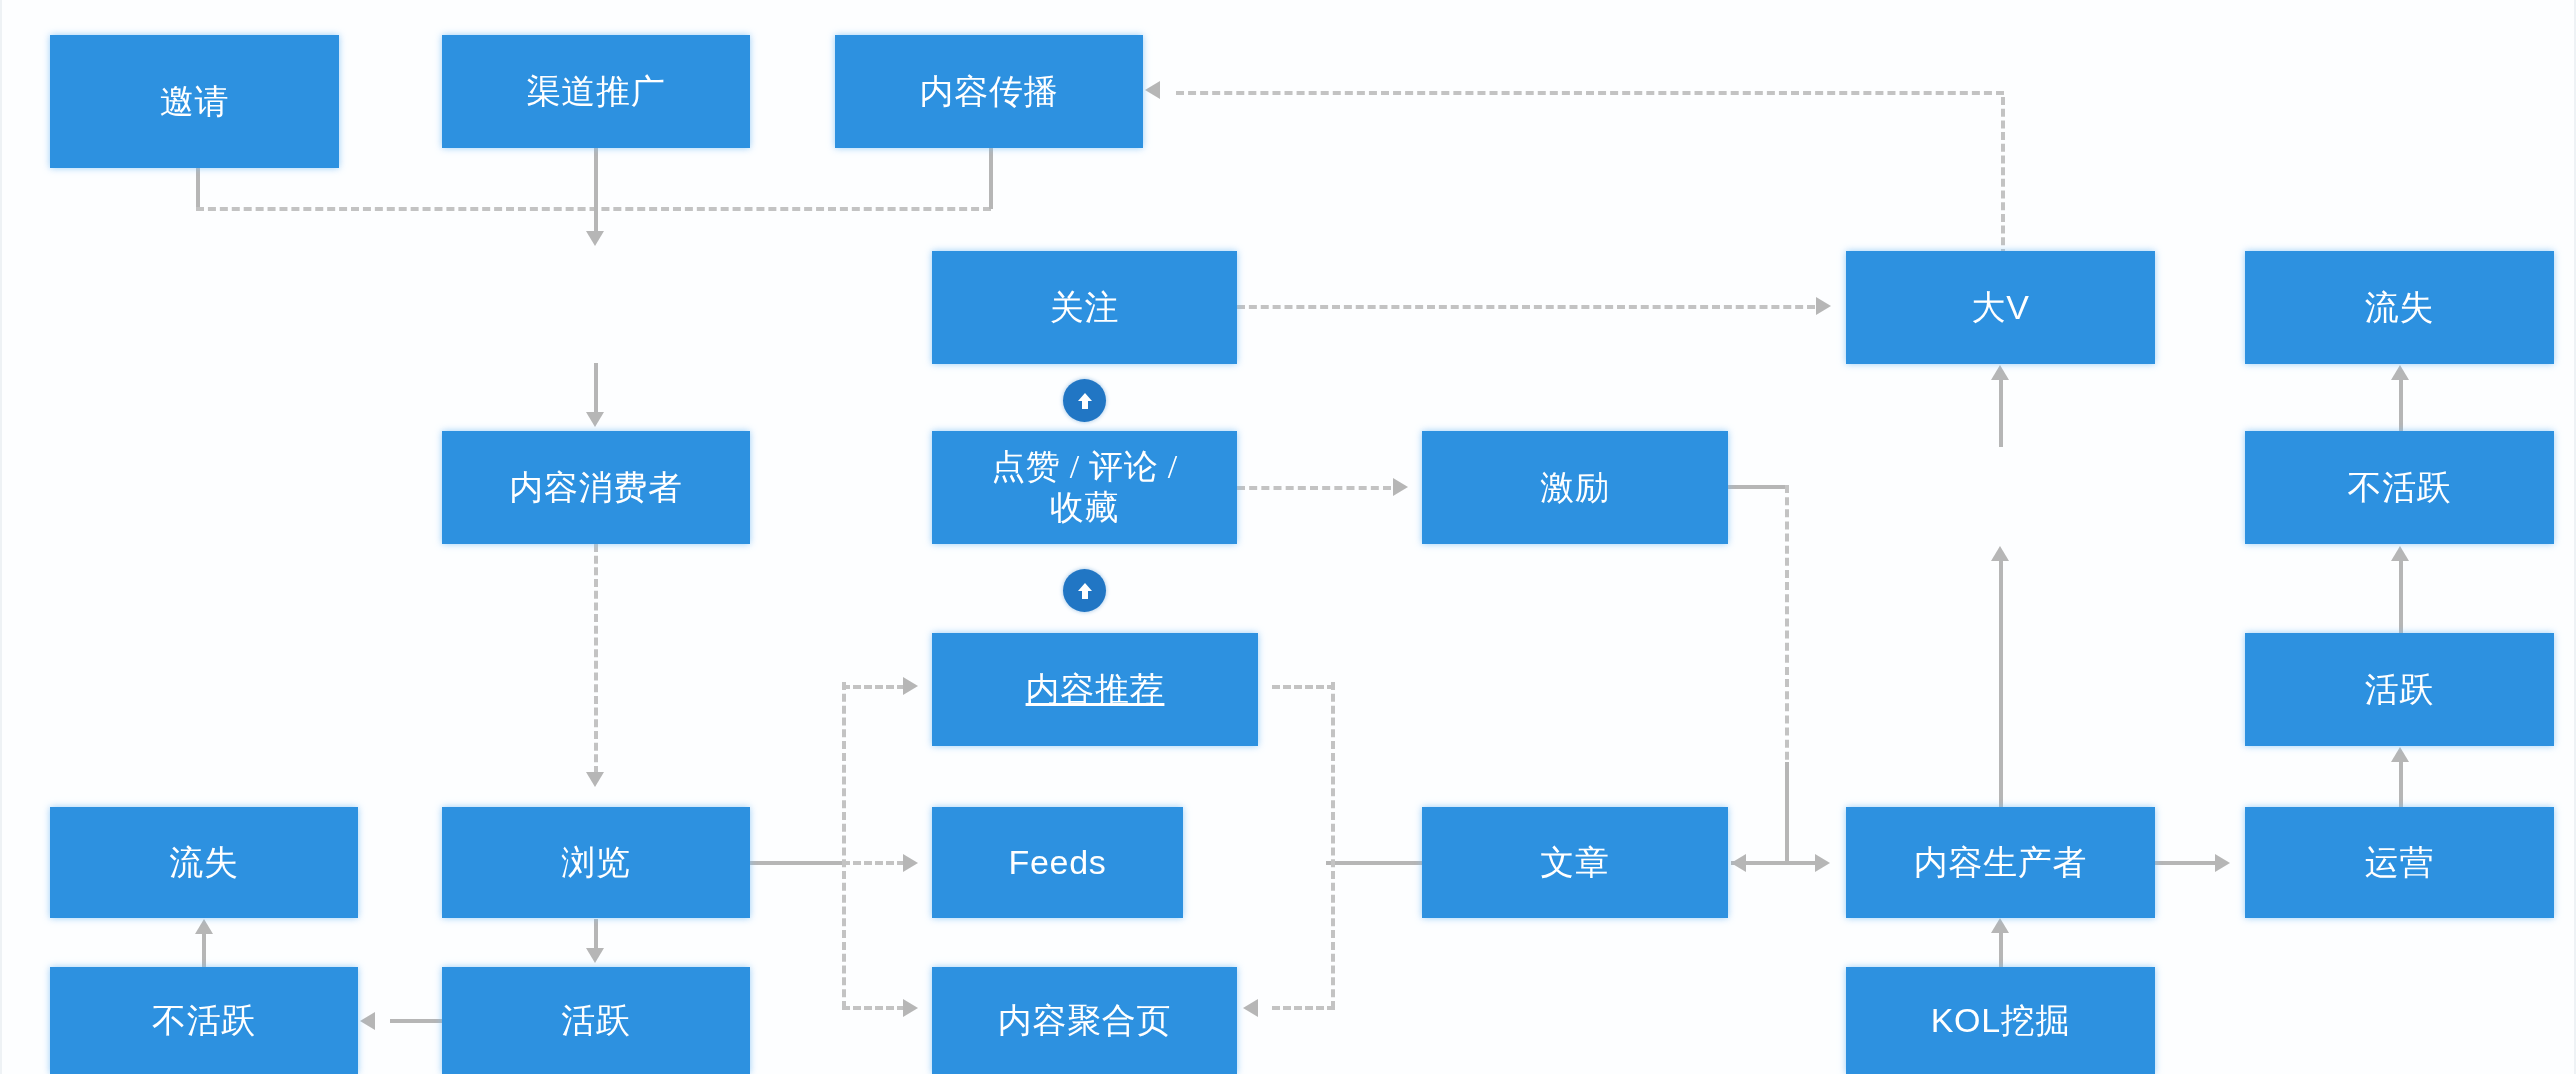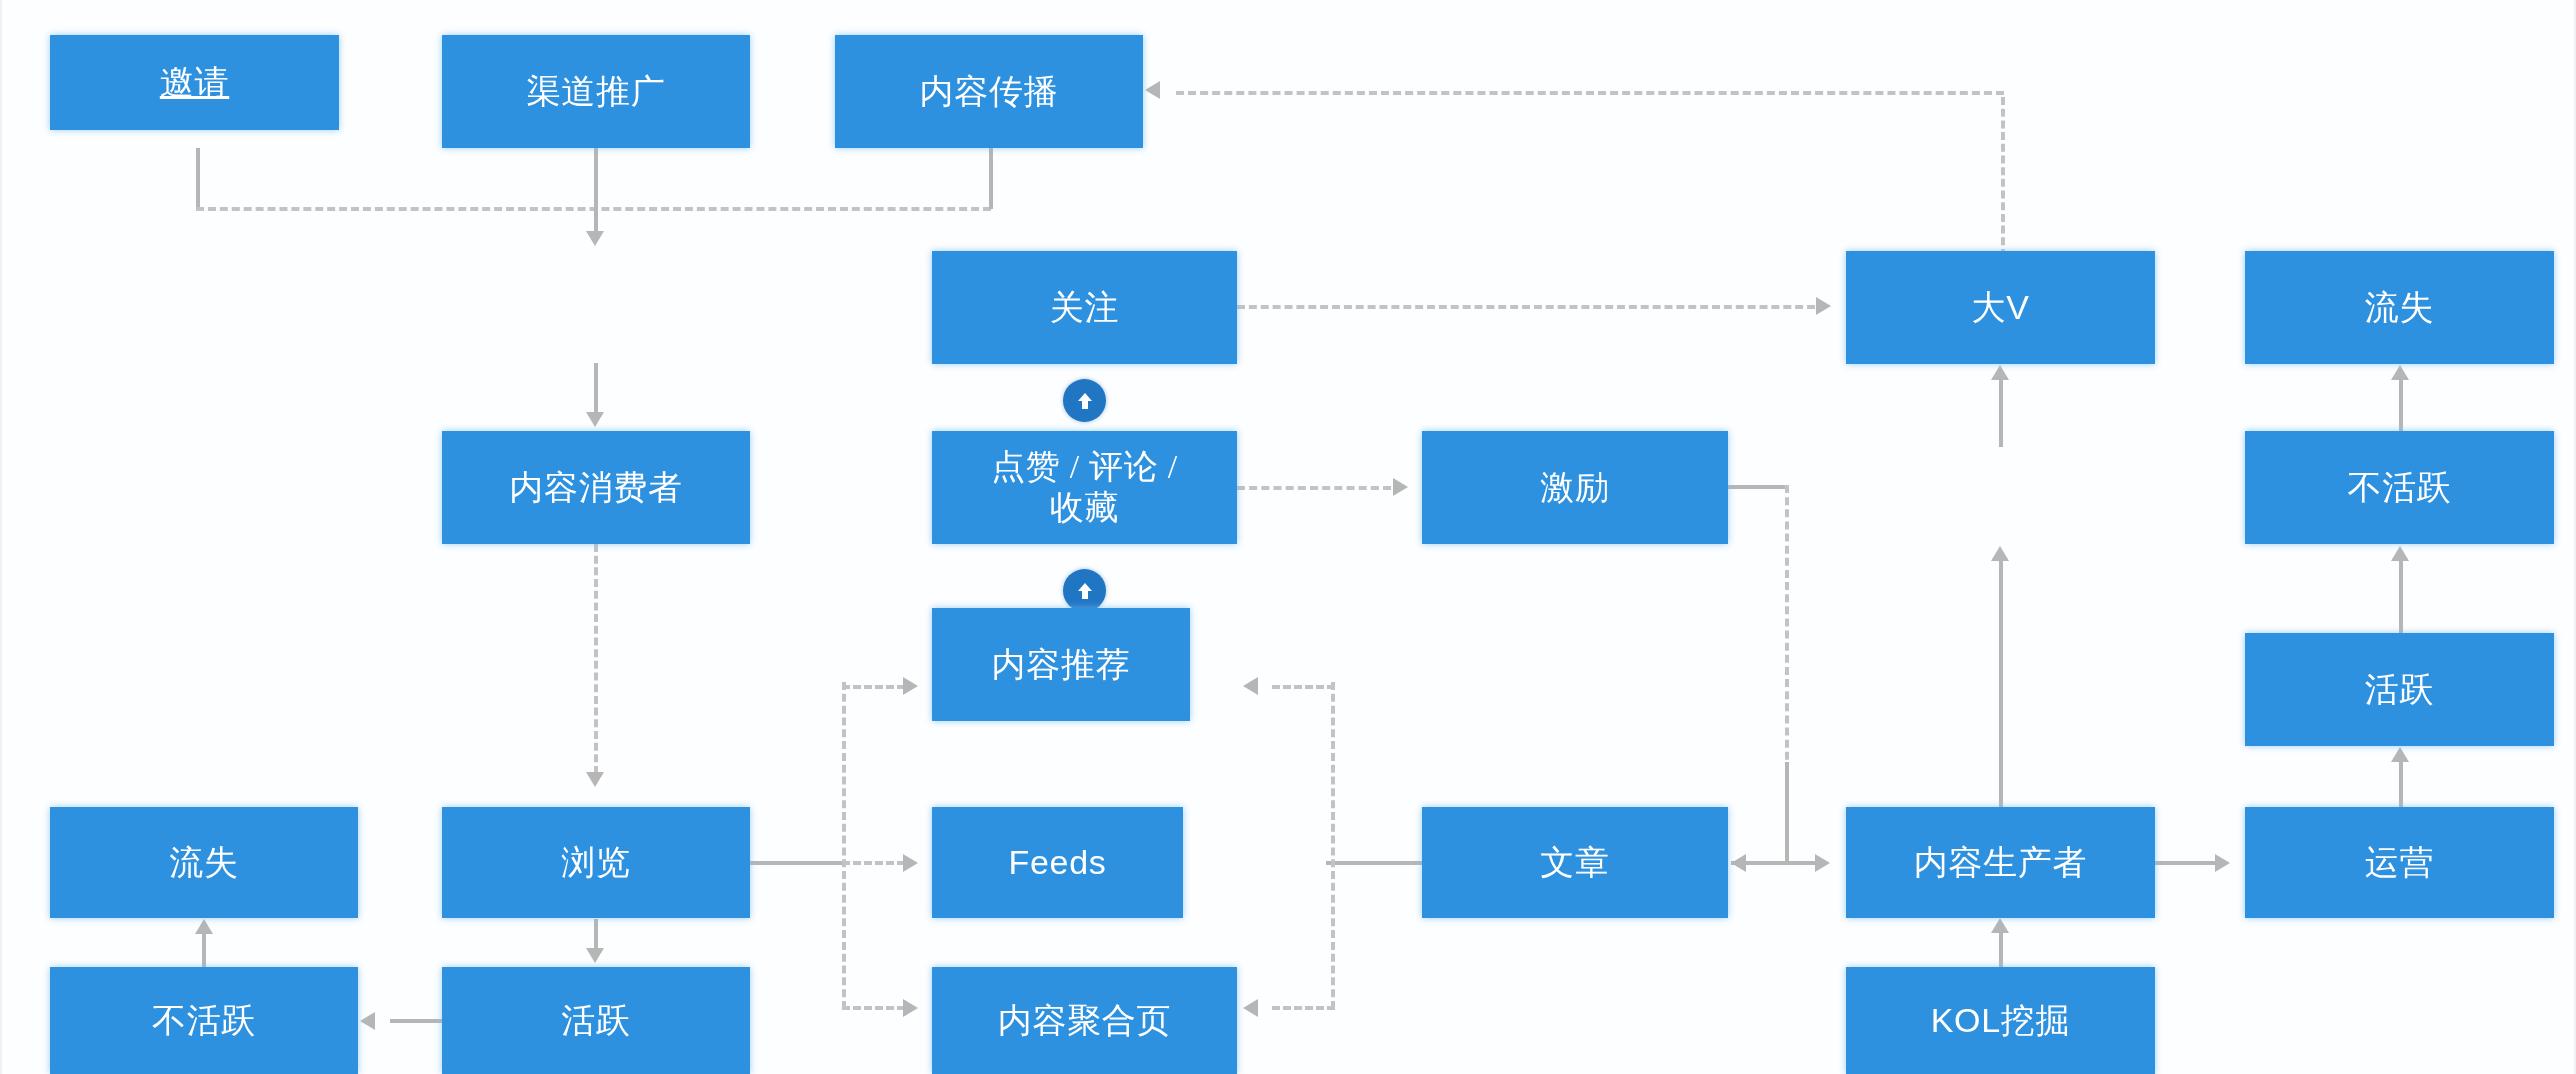--- a/index.html
+++ b/index.html
@@ -183,21 +183,21 @@
     <svg width="24" height="24" viewBox="0 0 24 24" aria-hidden="true">
       <path d="M12 4 L19 12 H15 V20 H9 V12 H5 Z" fill="#ffffff"></path>
     </svg>
   </div>
   <div class="badge-up" style="left:1063px; top:569px;">
     <svg width="24" height="24" viewBox="0 0 24 24" aria-hidden="true">
       <path d="M12 4 L19 12 H15 V20 H9 V12 H5 Z" fill="#ffffff"></path>
     </svg>
   </div>
 
-  <div class="node" style="left:50px; top:35px; width:289px; height:95px;text-decoration:underline;">
+  <div class="node" style="left:50px; top:35px; width:289px; height:133px;">
     <span class="label">邀请</span>
   </div>
 
   <div class="node" style="left:442px; top:35px; width:308px; height:113px;">
     <span class="label">渠道推广</span>
   </div>
 
   <div class="node" style="left:835px; top:35px; width:308px; height:113px;">
     <span class="label">内容传播</span>
   </div>
@@ -226,21 +226,21 @@
 
   <div class="node" style="left:1422px; top:431px; width:306px; height:113px;">
     <span class="label">激励</span>
   </div>
 
 
   <div class="node" style="left:2245px; top:431px; width:309px; height:113px;">
     <span class="label">不活跃</span>
   </div>
 
-  <div class="node" style="left:932px; top:608px; width:258px; height:113px;">
+  <div class="node" style="left:932px; top:633px; width:326px; height:113px;text-decoration:underline;">
     <span class="label">内容推荐</span>
   </div>
 
   <div class="node" style="left:2245px; top:633px; width:309px; height:113px;">
     <span class="label">活跃</span>
   </div>
 
   <div class="node" style="left:50px; top:807px; width:308px; height:111px;">
     <span class="label">流失</span>
   </div>

